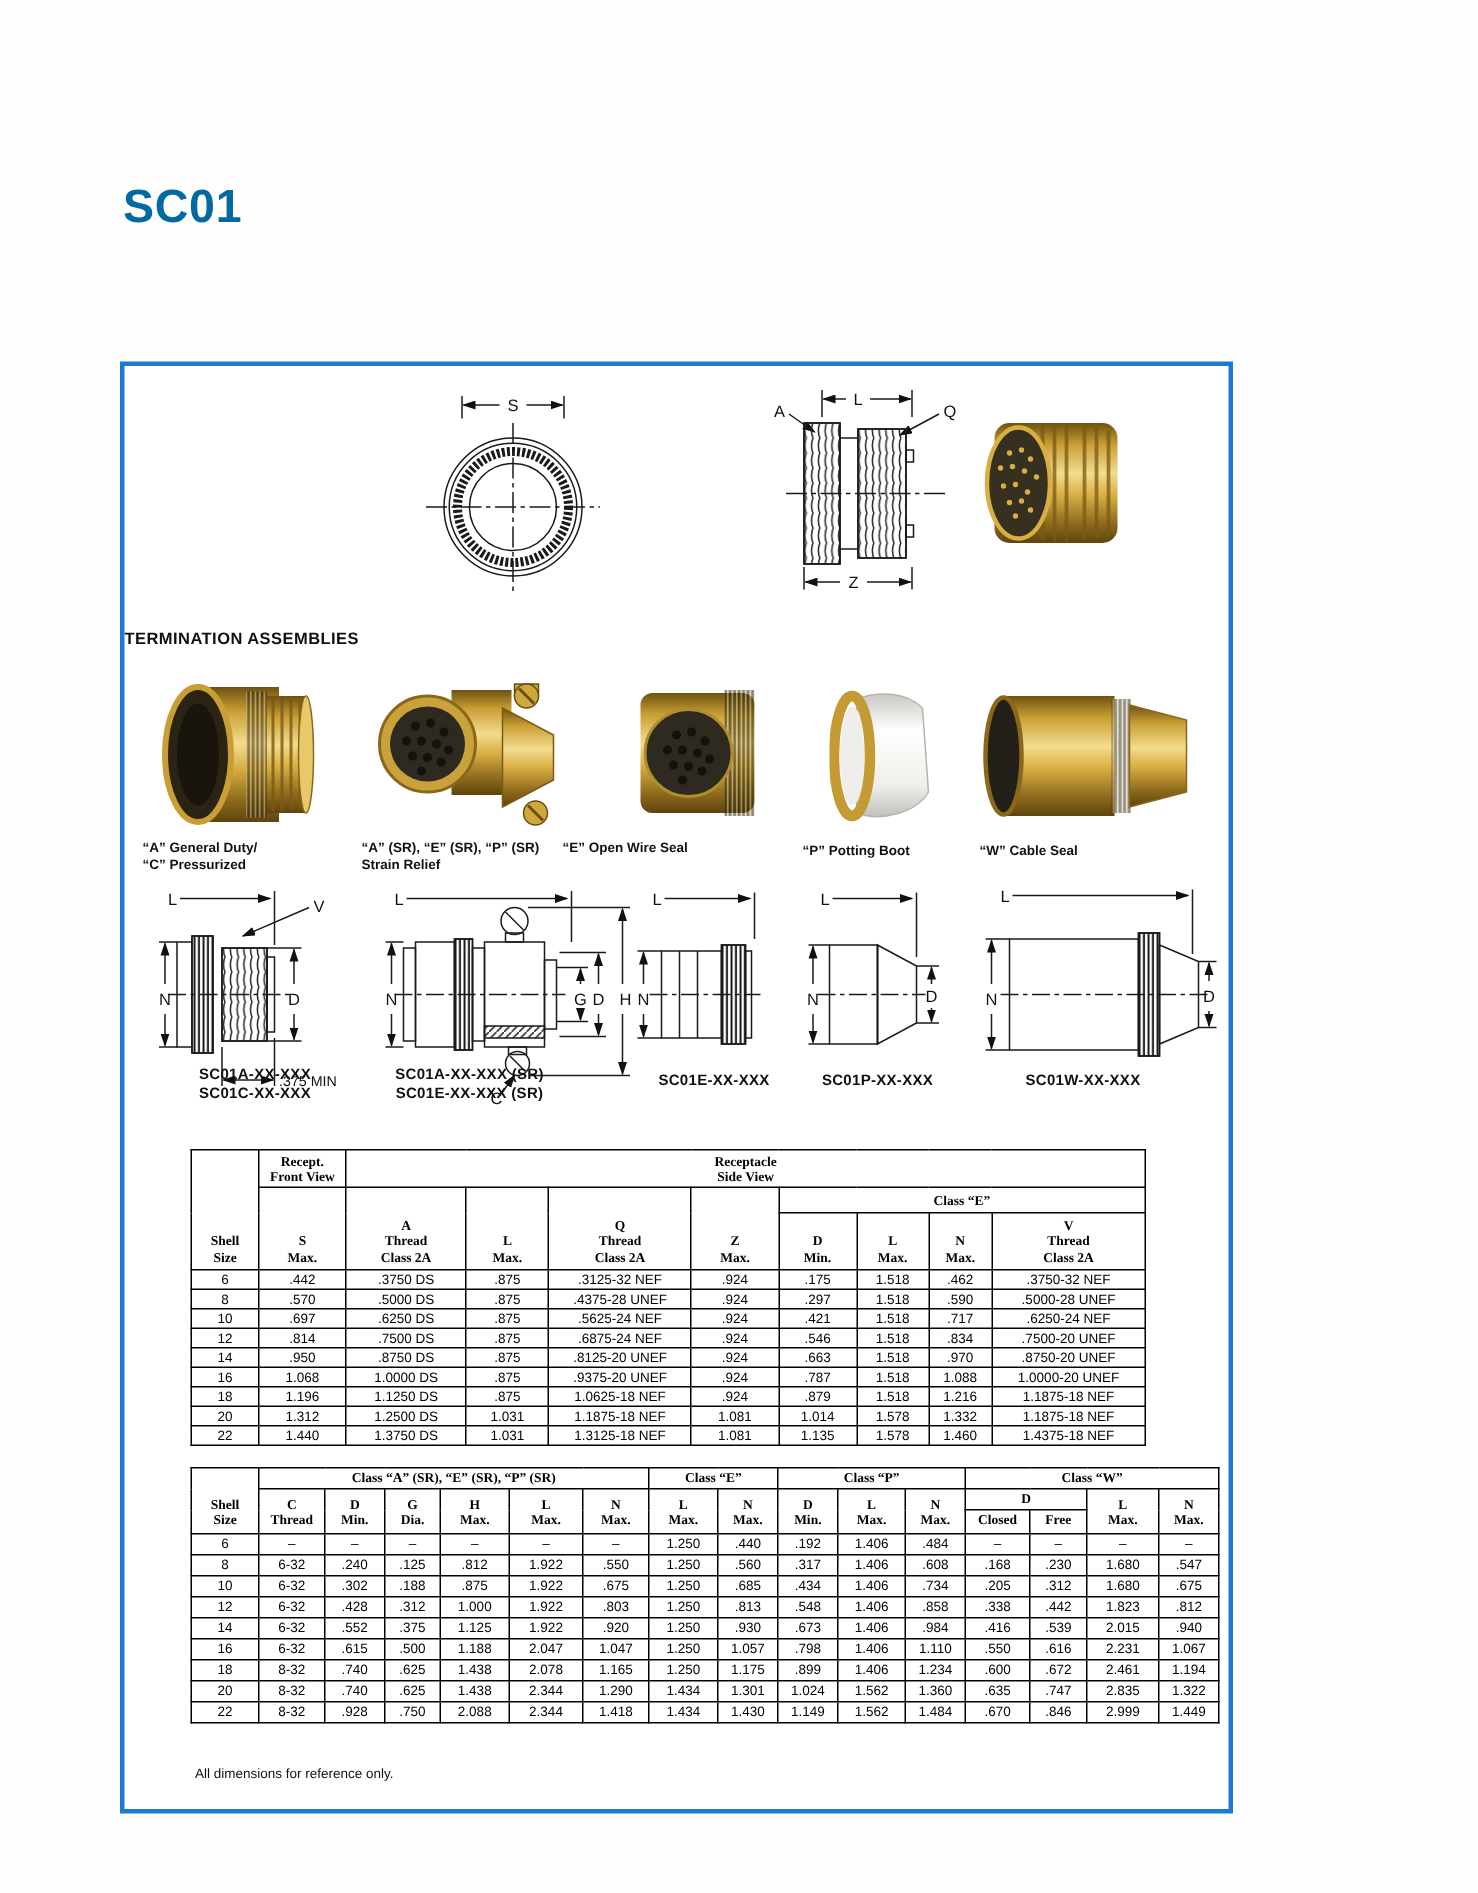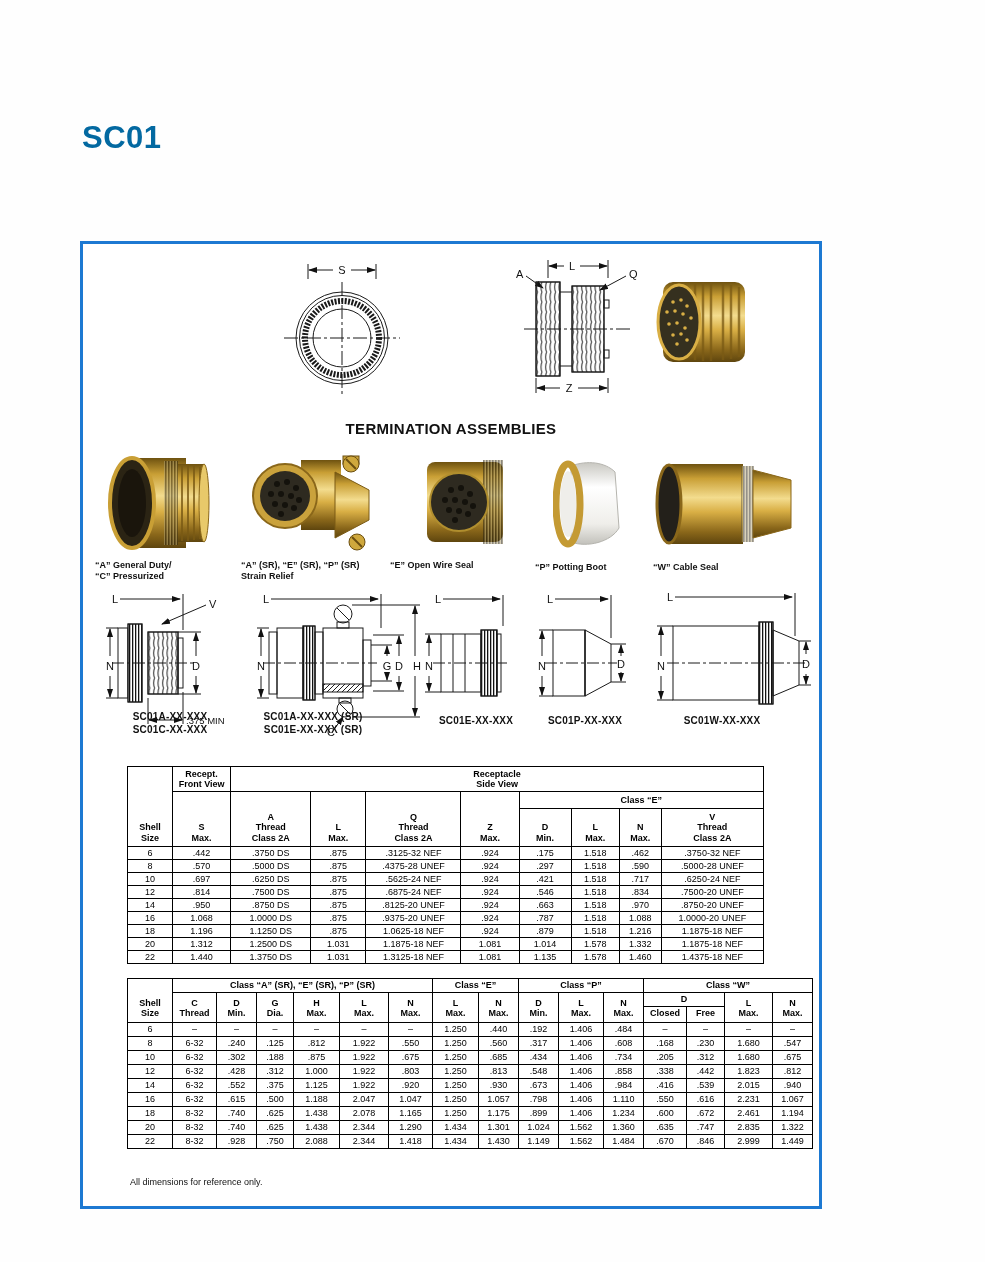--- a/index.html
+++ b/index.html
@@ -3,28 +3,28 @@
 <meta charset="utf-8">
 <style>
   * { margin:0; padding:0; box-sizing:border-box; }
   html,body { background:#fff; }
   body { width:985px; height:1262px; font-family:"Liberation Sans", sans-serif; color:#000; position:relative; }
   .page { position:absolute; left:0; top:0; width:985px; height:1262px; background:#fefefe; overflow:hidden; }
   .title { position:absolute; left:82px; top:120px; font-size:31px; font-weight:bold; color:#0369a1; letter-spacing:.5px; }
   .subtitle { position:absolute; left:81px; top:172px; font-size:29px; font-weight:normal; color:#5d2630; }
   .frame { position:absolute; left:80px; top:241px; width:742px; height:968px; border:3px solid #1d79d2; background:#fff; }
   .abs { position:absolute; }
-  .heading { position:absolute; top:176px; left:0; width:100%; text-align:center; font-weight:bold; font-size:15px; letter-spacing:.3px; color:#111; }
+  .heading { position:absolute; top:176px; left:0; width:100%; font-weight:bold; font-size:11px; letter-spacing:.3px; color:#111; }
   .photo-caption { position:absolute; text-align:left; font-weight:bold; font-size:9px; line-height:11px; white-space:pre-line; color:#111; }
   .partnum { position:absolute; text-align:center; font-weight:bold; font-size:10px; line-height:13px; white-space:pre-line; letter-spacing:.2px; color:#111; }
   .footnote { position:absolute; left:47px; top:933px; font-size:9px; color:#111; }
   svg text { font-size:11px; fill:#111; font-family:"Liberation Sans", sans-serif; }
   table.dims { border-collapse:collapse; table-layout:fixed; position:absolute; background:#fff; }
   table.dims th, table.dims td { border:1px solid #000; font-size:9px; text-align:center; padding:1px 0; overflow:hidden; line-height:10.5px; }
-  table.dims th { font-weight:bold; white-space:pre-line; vertical-align:bottom; padding-bottom:3px; }
+  table.dims th { font-weight:bold; white-space:pre-line; vertical-align:bottom; padding-bottom:3px;font-family:Liberation Serif, serif; }
   table.dims th.vm { vertical-align:middle; padding-bottom:1px; }
   table.dims td { height:13px; line-height:9px; }
   #table1 { left:44px; top:522px; width:637px; }
   #table2 { left:44px; top:734px; width:637px; }
   #table2 td { height:14px; }
 </style>
 </head>
 <body>
 
 <div class="page">
@@ -216,21 +216,21 @@
       <rect x="14" y="6" width="76" height="80" fill="url(#gB)"></rect>
       <rect x="88" y="8" width="13" height="76" fill="url(#pK)" opacity=".5"></rect>
       <polygon points="100,12 138,22 138,70 100,80" fill="url(#gB)" stroke="#8a671a"></polygon>
       <ellipse cx="16" cy="46" rx="12" ry="39" fill="#23201a" stroke="#8a671a" stroke-width="3"></ellipse>
     </svg>
 
     <div class="photo-caption" style="left:12px;top:316px;width:150px">“A” General Duty/
 “C” Pressurized</div>
     <div class="photo-caption" style="left:158px;top:316px;width:150px">“A” (SR), “E” (SR), “P” (SR)
 Strain Relief</div>
-    <div class="photo-caption" style="left:307px;top:316px;width:160px">“E” Open Wire Seal</div>
+    <div class="photo-caption" style="left:292px;top:316px;width:160px">“E” Open Wire Seal</div>
     <div class="photo-caption" style="left:452px;top:318px;width:140px">“P” Potting Boot</div>
     <div class="photo-caption" style="left:570px;top:318px;width:142px">“W” Cable Seal</div>
 
     <svg class="abs" style="left:15px;top:344px" width="140" height="152" viewBox="0 0 140 152">
       <g stroke="#1a1a1a" fill="none" stroke-width="1">
         <line x1="22" y1="11" x2="82" y2="11" marker-end="url(#aE)"></line>
         <line x1="85" y1="6" x2="85" y2="42"></line>
         <line x1="108" y1="17" x2="64" y2="36" marker-end="url(#aE)"></line>
         <rect x="20" y="40" width="10" height="70"></rect>
         <rect x="30" y="36" width="14" height="78" fill="url(#pKd)"></rect>

